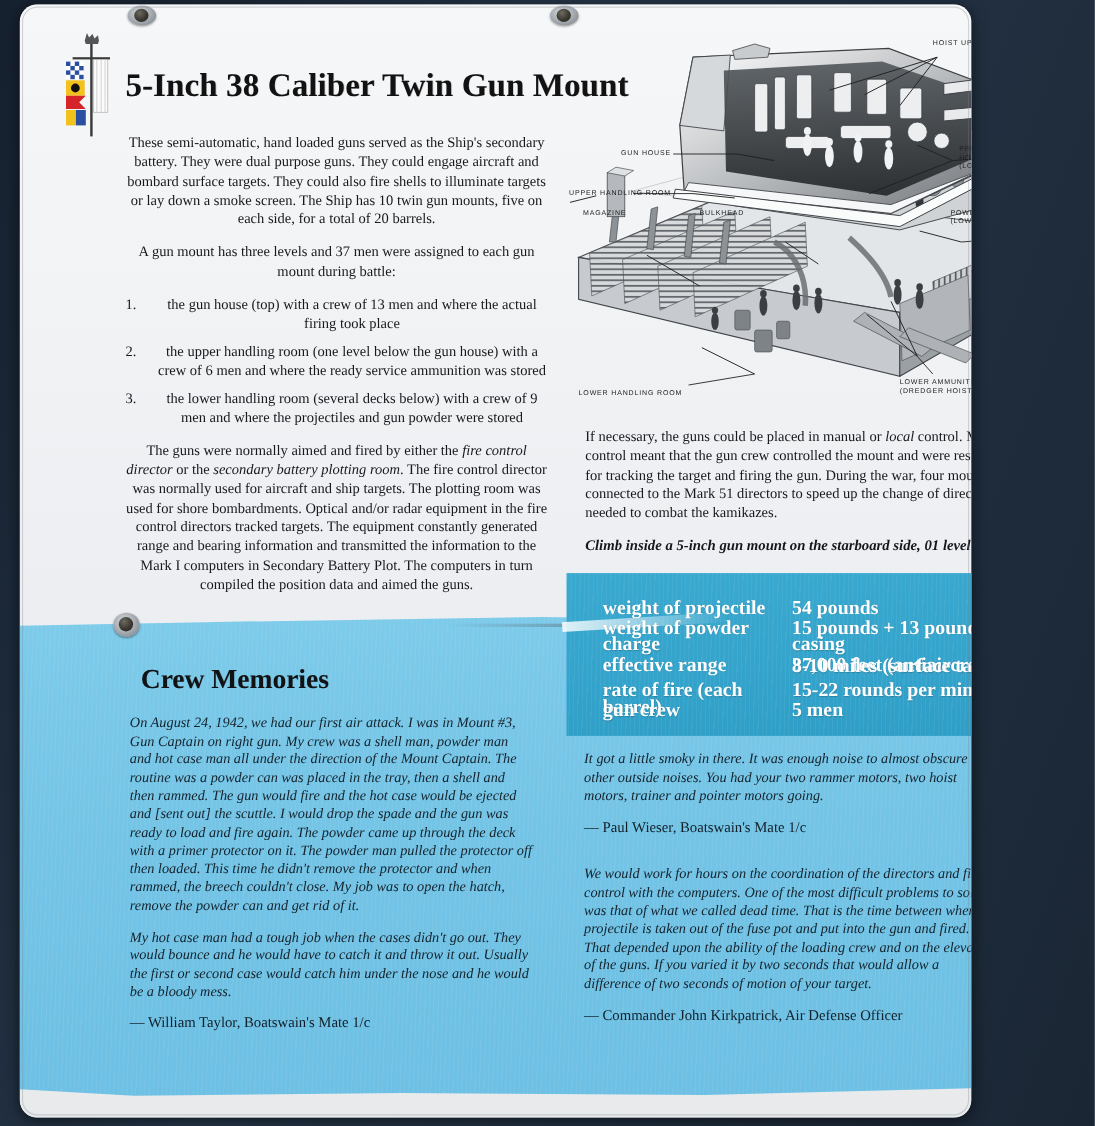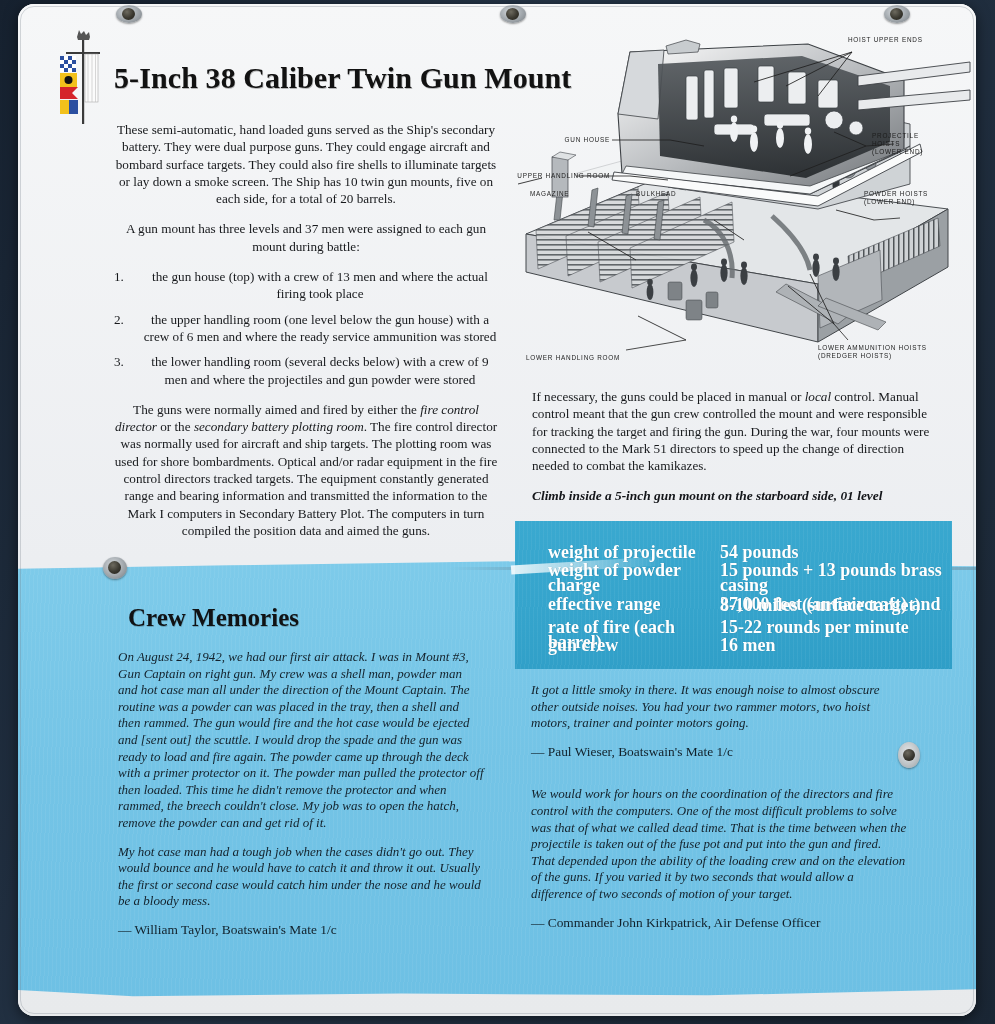--- a/index.html
+++ b/index.html
@@ -12,21 +12,21 @@
   #root {
     position: relative;
     width: 995px; height: 1024px;
     background: linear-gradient(110deg, #16212f 0%, #263649 40%, #1a2634 100%);
   }
 
   
   .panel {
     position: absolute;
     left: 18px; top: 4px;
-    width: 958px; height: 1012px;
+    width: 865px; height: 1012px;
     background: #f2f4f6;
     border-radius: 16px;
     box-shadow: 0 3px 14px rgba(0,0,0,.55);
     overflow: hidden;
   }
   .panel-white {
     position: absolute; inset: 0;
     background: linear-gradient(180deg,#f6f7f8 0%,#eceef1 55%,#e8eaec 100%);
   }
   
@@ -433,21 +433,21 @@
       <div class="spec-row" style="left:33px; top:77px;">
         <span class="spec-label"></span>
         <span class="spec-value">8-10 miles (surface target)</span>
       </div>
       <div class="spec-row" style="left:33px; top:99px;">
         <span class="spec-label">rate of fire (each barrel)</span>
         <span class="spec-value">15-22 rounds per minute</span>
       </div>
       <div class="spec-row" style="left:33px; top:117px;">
         <span class="spec-label">gun crew</span>
-        <span class="spec-value">16 men</span>
+        <span class="spec-value">5 men</span>
       </div>
     </div>
 
     <div class="crew-title">Crew Memories</div>
 
     <div class="memo memo-left">
       <p>On August 24, 1942, we had our first air attack. I was in Mount #3, Gun Captain on right gun. My crew was a shell man, powder man and hot case man all under the direction of the Mount Captain. The routine was a powder can was placed in the tray, then a shell and then rammed. The gun would fire and the hot case would be ejected and [sent out] the scuttle. I would drop the spade and the gun was ready to load and fire again. The powder came up through the deck with a primer protector on it. The powder man pulled the protector off then loaded. This time he didn't remove the protector and when rammed, the breech couldn't close. My job was to open the hatch, remove the powder can and get rid of it.</p>
       <p>My hot case man had a tough job when the cases didn't go out. They would bounce and he would have to catch it and throw it out. Usually the first or second case would catch him under the nose and he would be a bloody mess.</p>
       <span class="attrib">— William Taylor, Boatswain's Mate 1/c</span>
     </div>

